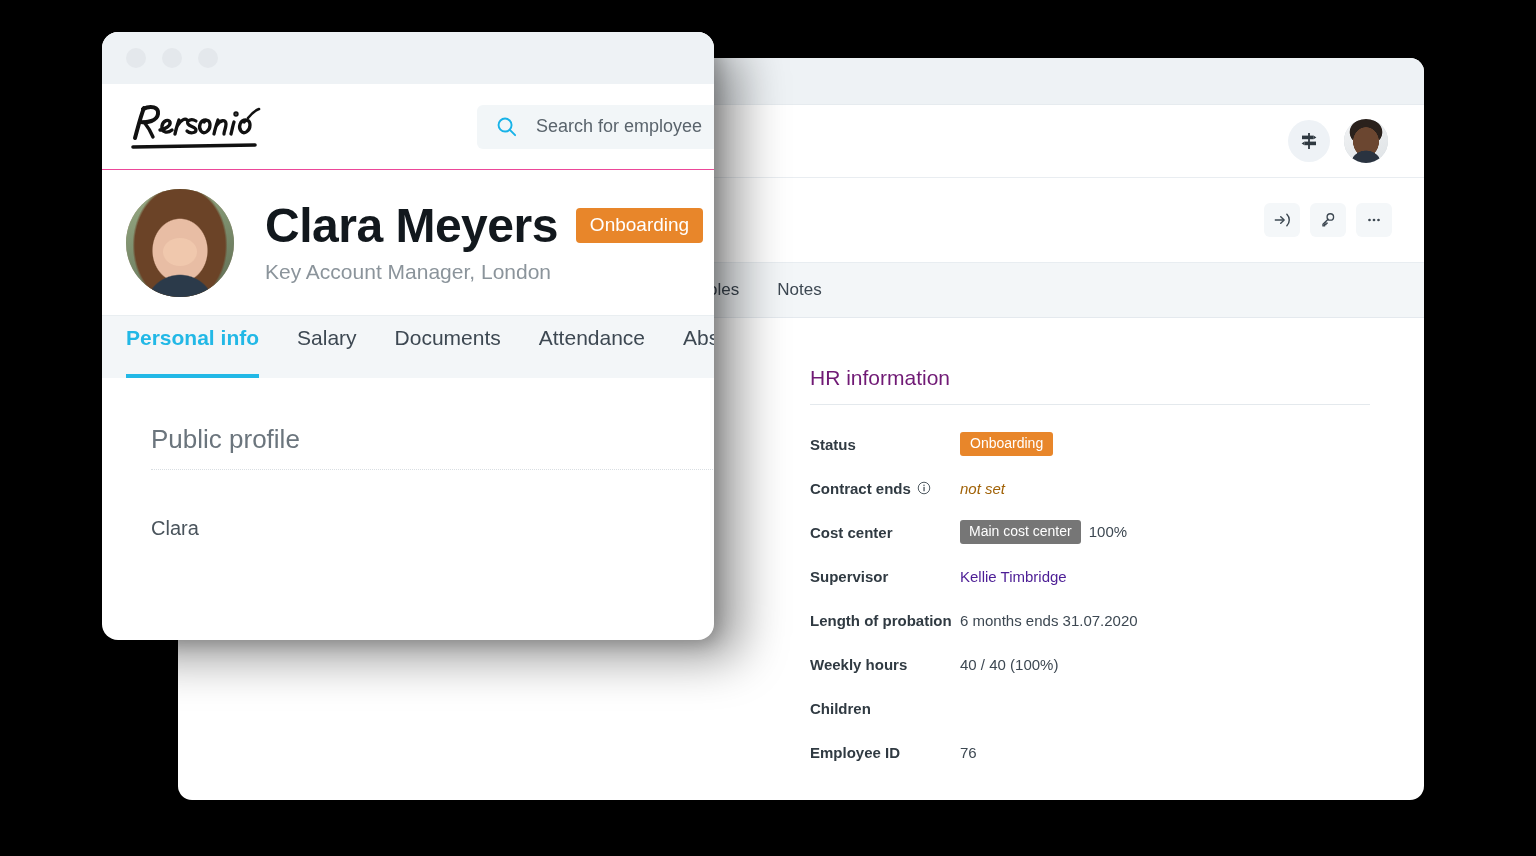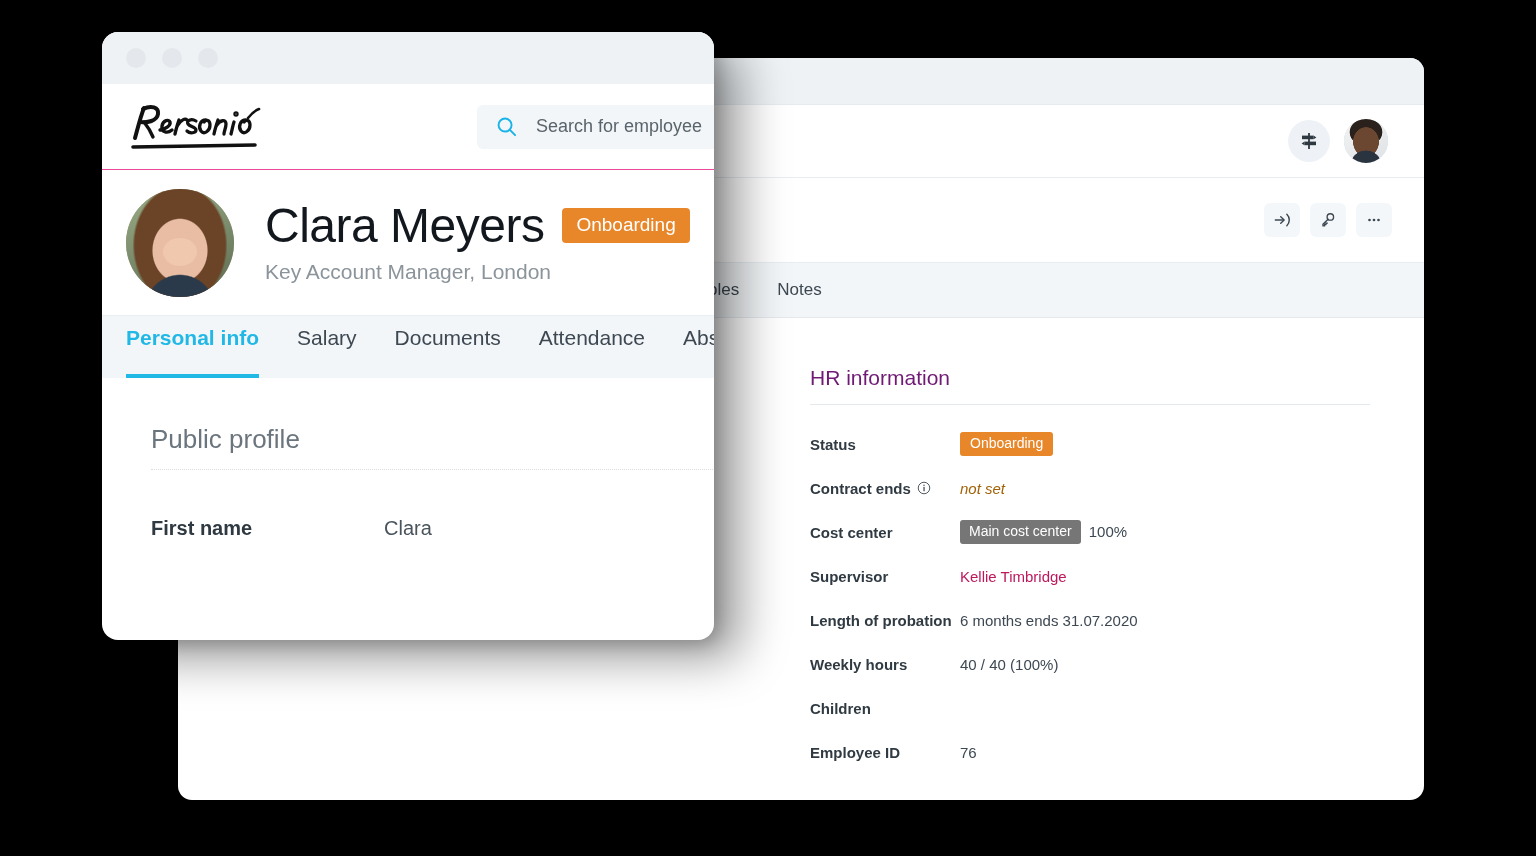--- a/index.html
+++ b/index.html
@@ -145,21 +145,21 @@
     flex-shrink: 0;
   }
   .hr-value {
     font-size: 15px;
     color: #3d4852;
     display: flex;
     align-items: center;
     gap: 8px;
   }
   .hr-value.italic { font-style: italic; color: #a16207; text-align: right; }
-  .hr-value.link { color: #be185d; }
+  .hr-value.link { color: #4c1d95; }
 
   .badge-orange {
     display: inline-block;
     background: #e8862a;
     color: #ffffff;
     font-size: 14px;
     padding: 4px 10px 5px 10px;
     border-radius: 3px;
     line-height: 1.1;
   }
@@ -259,21 +259,21 @@
     position: relative;
   }
   #profile-text { margin-left: 31px; }
   #profile-name-row {
     display: flex;
     align-items: center;
     gap: 18px;
   }
   #profile-name {
     font-size: 48px;
-    font-weight: normal;
+    font-weight: bold;
     color: #12181d;
     letter-spacing: -0.5px;
     line-height: 1.05;
   }
   #profile-badge {
     background: #e8862a;
     color: #ffffff;
     font-size: 19px;
     padding: 7px 14px 9px 14px;
     border-radius: 4px;
@@ -564,19 +564,18 @@
       <div class="front-tab active">Personal info</div>
       <div class="front-tab">Salary</div>
       <div class="front-tab">Documents</div>
       <div class="front-tab">Attendance</div>
       <div class="front-tab">Absence</div>
     </div>
 
     <div id="front-body">
       <div id="public-profile-title">Public profile</div>
       <div id="firstname-row">
-        <div id="firstname-label">First name</div>
         <div id="firstname-value">Clara</div>
       </div>
     </div>
   </div>
 
 </div>
 
 </body></html>

